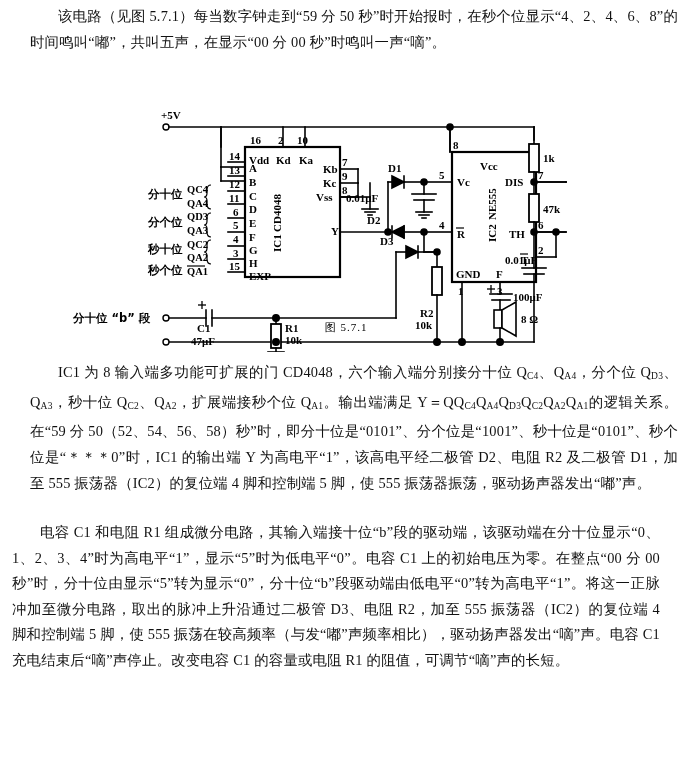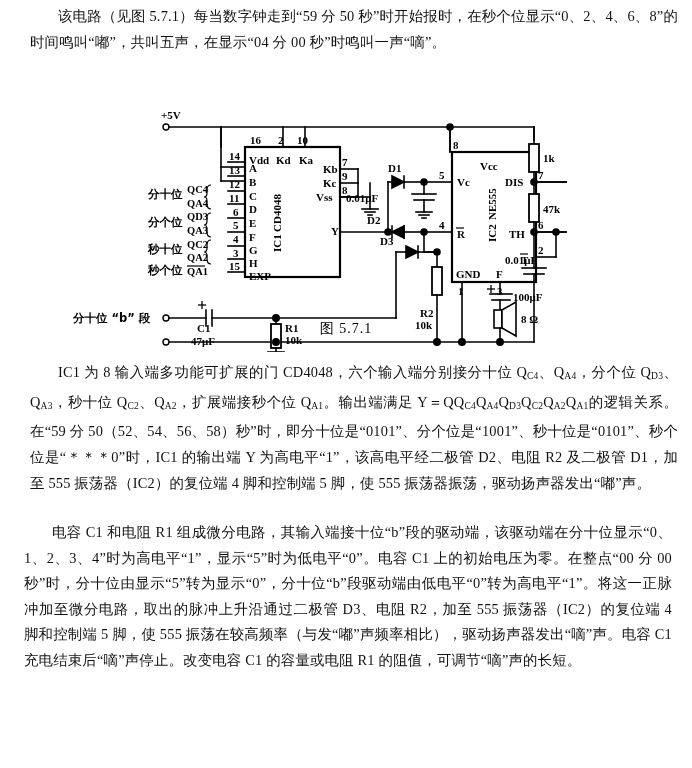--- a/index.html
+++ b/index.html
@@ -16,31 +16,31 @@
   
   .para{
     font-size:14.4px;
     line-height:25.6px;
     letter-spacing:0.2px;
     text-align:justify;
     color:#111;
   }
   .p-intro{position:absolute;left:30px;top:4px;width:648px;}
   .p-1{position:absolute;left:30px;top:360px;width:648px;}
-  .p-2{position:absolute;left:24px;top:520px;width:648px;}
+  .p-2{position:absolute;left:12px;top:520px;width:648px;}
   .p-3{position:absolute;left:30px;top:693px;width:648px;}
   .indent{text-indent:28px;display:block;}
 
   sub{font-size:9.5px;vertical-align:-0.22em;}
 
   
   .figure{position:absolute;left:0;top:52px;width:576px;height:300px;}
   .fig-caption{
     position:absolute;left:0;top:320px;width:692px;
-    text-align:center;font-size:14px;letter-spacing:1px;
+    text-align:center;font-size:11px;letter-spacing:1px;
   }
 
   
   .wm{
     position:absolute;left:293px;top:355px;width:180px;height:48px;
     pointer-events:none;
   }
   .wm-num{
     position:absolute;left:0;top:2px;
     font-family:"DejaVu Sans","Liberation Sans",sans-serif;
@@ -62,21 +62,21 @@
   .lbl-b{font-family:"Liberation Serif","DejaVu Serif",serif;font-size:11px;fill:#000;font-weight:bold;}
   .lbl-cn{font-family:"DejaVu Sans","Liberation Sans",sans-serif;font-size:11.5px;fill:#000;font-weight:bold;}
   .lbl-sm{font-family:"Liberation Serif","DejaVu Serif",serif;font-size:10.5px;fill:#000;font-weight:bold;}
 </style>
 </head>
 <body>
 
 <div class="page">
 
   <div class="para p-intro">
-    <span class="indent">该电路（见图 5.7.1）每当数字钟走到“59 分 50 秒”时开始报时，在秒个位显示“0、2、4、6、8”的时间鸣叫“嘟”，共叫五声，在显示“04 分 00 秒”时鸣叫一声“嘀”。</span>
+    <span class="indent">该电路（见图 5.7.1）每当数字钟走到“59 分 50 秒”时开始报时，在秒个位显示“4、2、4、6、8”的时间鸣叫“嘟”，共叫五声，在显示“00 分 00 秒”时鸣叫一声“嘀”。</span>
   </div>
 
   <div class="figure">
     <svg width="692" height="300" viewBox="0 0 692 300">
       <g stroke="#000" stroke-width="1.6" fill="none" stroke-linecap="square">
 
         <circle cx="166" cy="75" r="3" fill="#fff" stroke="#000" stroke-width="1.4"></circle>
         <path d="M169 75 H534"></path>
 
         <path d="M534 75 V88"></path>

